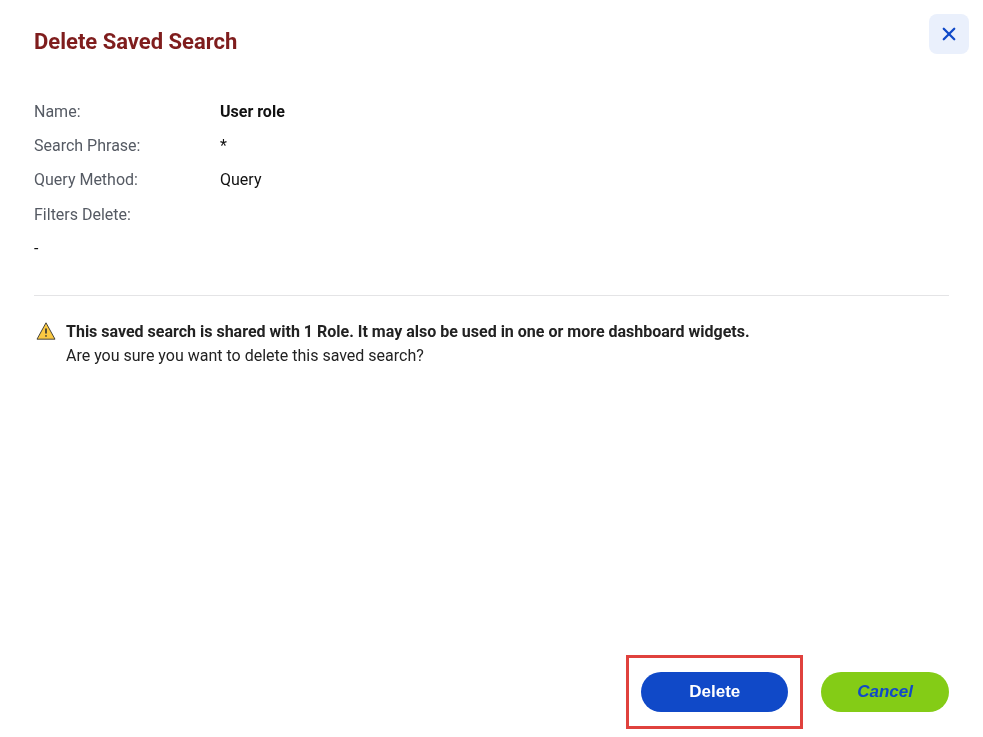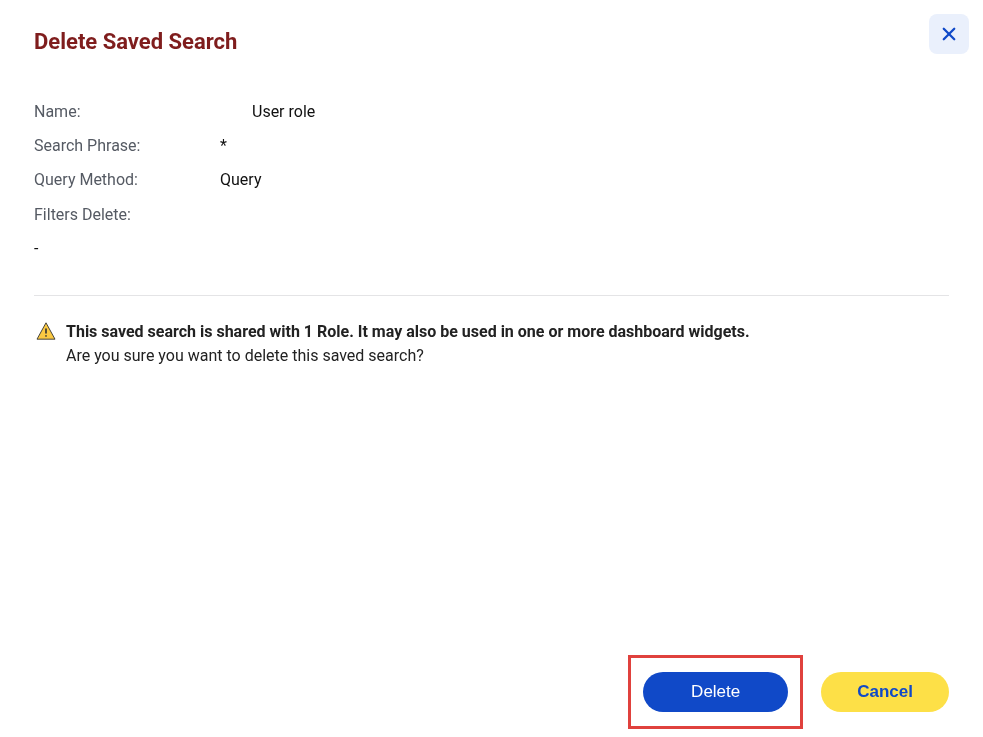--- a/index.html
+++ b/index.html
@@ -55,22 +55,21 @@
       align-items: flex-end;
     }
     .detail-label {
       width: 186px;
       color: #555a63;
     }
     .detail-value {
       color: #111;
     }
     .detail-value.bold {
-      font-weight: 400;
-      margin-left: 32px;
+      font-weight: 700;
     }
     .divider {
       border: none;
       border-top: 1px solid #e4e4e6;
       margin-top: 34px;
       margin-bottom: 24px;
     }
     .warning-box {
       display: flex;
       gap: 10px;
@@ -101,33 +100,34 @@
       border: 3px solid #e0413d;
       padding: 14px 12px;
       display: inline-flex;
     }
     .delete-button {
       background: #1049c8;
       color: #ffffff;
       border: none;
       border-radius: 20px;
       font-size: 17px;
-      font-weight: 400;
+      font-weight: 700;
       padding: 10px 48px;
       cursor: pointer;
     }
     .cancel-button {
-      background: #fde047;
+      background: #84cc16;
       color: #1049c8;
       border: none;
       border-radius: 20px;
       font-size: 17px;
       font-weight: 600;
       padding: 10px 36px;
       cursor: pointer;
+      font-style: italic;
     }
   </style>
 </head>
 <body>
 
 <div class="dialog-header">
   <h1 class="dialog-title">Delete Saved Search</h1>
   <button class="close-button">
     <svg viewBox="0 0 24 24" fill="none" stroke="#1049c8" stroke-width="3" stroke-linecap="round">
       <line x1="5" y1="5" x2="19" y2="19"></line>

